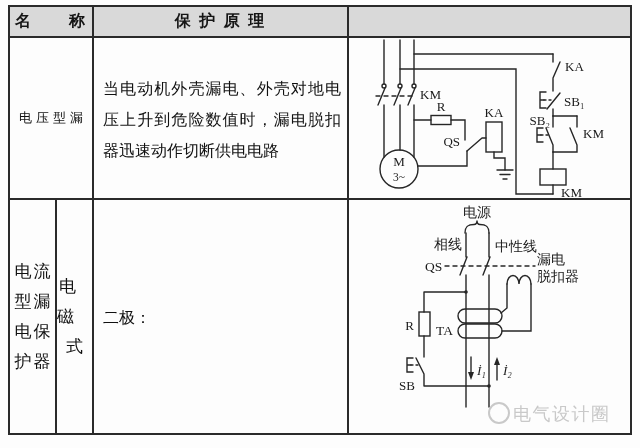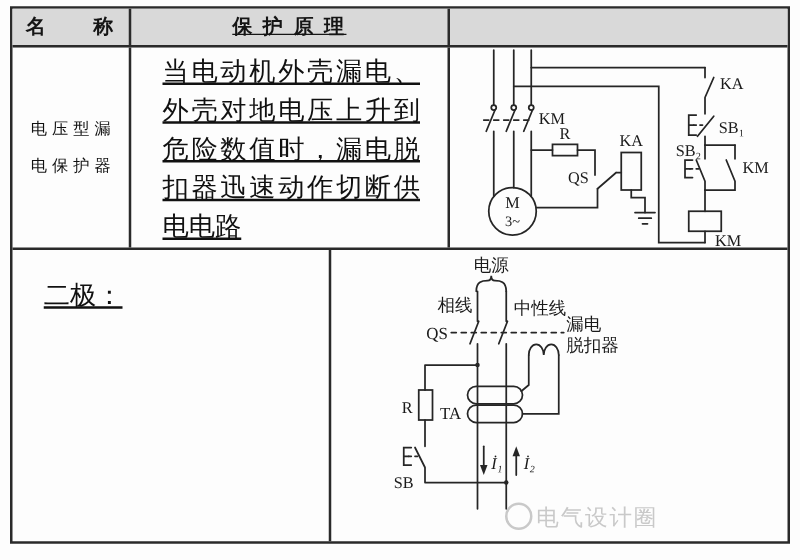--- a/index.html
+++ b/index.html
@@ -10,41 +10,41 @@
   .tbl{
     position:absolute;left:8px;top:5px;width:624px;height:430px;
     border:2px solid #2a2a2a;box-sizing:border-box;background:#fdfdfd;
     display:flex;flex-direction:column;
   }
   .row{display:flex;width:100%;box-sizing:border-box;}
   .hrow{height:31px;border-bottom:2px solid #2a2a2a;background:#d9d9d9;}
   .r1{height:162px;border-bottom:2px solid #2a2a2a;}
   .r2{flex:1;}
   .cell{box-sizing:border-box;}
-  .c1{width:95px;border-right:2px solid #2a2a2a;}
-  .c2{width:255px;border-right:2px solid #2a2a2a;text-decoration:underline;}
+  .c1{width:84px;border-right:2px solid #2a2a2a;}
+  .c2{width:255px;border-right:2px solid #2a2a2a;}
   .c3{flex:1;}
   .hcell{
     display:flex;align-items:center;justify-content:center;
     font-family:"Liberation Sans","DejaVu Sans",sans-serif;
     font-weight:700;font-size:16px;letter-spacing:2px;color:#151515;
   }
   .namecell{
     display:flex;flex-direction:column;align-items:center;justify-content:center;
     font-size:13px;line-height:30px;letter-spacing:4px;text-indent:4px;
   }
   .splitcell{display:flex;}
   .sub{display:flex;flex-direction:column;align-items:center;justify-content:center;
     font-size:17px;line-height:30px;letter-spacing:2px;text-indent:2px;box-sizing:border-box;}
   .sub.left{width:47px;border-right:2px solid #2a2a2a;}
   .sub.right{flex:1;}
   .principle{display:flex;flex-direction:column;justify-content:center;padding:4px 6px 2px 9px;}
-  .principle p{margin:16px;font-size:21px;text-align:justify;text-justify:inter-character;}
+  .principle p{margin:0;font-size:16px;text-align:justify;text-justify:inter-character;}
   .r1 .principle p{line-height:31px;}
-  .r2 .principle{justify-content:flex-start;padding-top:5px;}
+  .r2 .principle{justify-content:center;padding-top:5px;}
   .r2 .principle p{line-height:31.5px;}
   .diagram{position:relative;overflow:hidden;}
   .diagram svg{display:block;}
   svg text{fill:#1a1a1a;stroke:none;font-family:"Liberation Serif","DejaVu Serif",serif;}
   .wire{stroke:#262626;stroke-width:1.4;fill:none;stroke-linecap:round;}
   .dash{stroke-dasharray:4,4;}
   .dash2{stroke-dasharray:2,3;}
   .dot{fill:#262626;stroke:none;}
   .wm{fill:#c9c9c9;}
   .wm-circle{stroke:#c9c9c9;stroke-width:2;fill:none;}
@@ -55,21 +55,20 @@
 <div class="tbl">
 
   <div class="row hrow">
     <div class="cell c1 hcell">名　　称</div>
     <div class="cell c2 hcell">保 护 原 理</div>
   </div>
 
   <div class="row r1">
     <div class="cell c1 namecell">
       <div>电压型漏</div>
-      <div>电保护器</div>
     </div>
     <div class="cell c2 principle">
       <p>当电动机外壳漏电、外壳对地电压上升到危险数值时，漏电脱扣器迅速动作切断供电电路</p>
     </div>
     <div class="cell c3 diagram">
       <svg width="270" height="160" viewBox="0 0 270 160">
 
         <g>
           <path class="wire" d="M35,2 V46 M51,2 V46 M65,2 V46"></path>
           <circle class="wire" cx="35" cy="48" r="2"></circle>
@@ -135,20 +134,32 @@
           <path class="wire" d="M204,114 V131"></path>
           <rect class="wire" x="191" y="131" width="26" height="16"></rect>
           <path class="wire" d="M204,147 V156"></path>
         </g>
         <text x="212" y="159" font-size="13">KM</text>
       </svg>
     </div>
   </div>
 
   <div class="row r2">
+    <div class="cell c1 splitcell">
+      <div class="sub left">
+        <div>电流</div>
+        <div>型漏</div>
+        <div>电保</div>
+        <div>护器</div>
+      </div>
+      <div class="sub right">
+        <div>电磁</div>
+        <div>式</div>
+      </div>
+    </div>
     <div class="cell c2 principle">
       <p>二极：</p>
     </div>
     <div class="cell c3 diagram">
       <svg width="270" height="233" viewBox="0 0 270 233">
         <text x="128" y="17" font-size="14" text-anchor="middle">电源</text>
         <path class="wire" d="M116,33 C116,25 121,24.5 125,24.5 Q128,24.5 128,20.5 Q128,24.5 131,24.5 C135,24.5 140,25 140,33"></path>
 
         <g>
           <path class="wire" d="M117,33 V57 M111,75 L118,57 M117,75 V207"></path>

